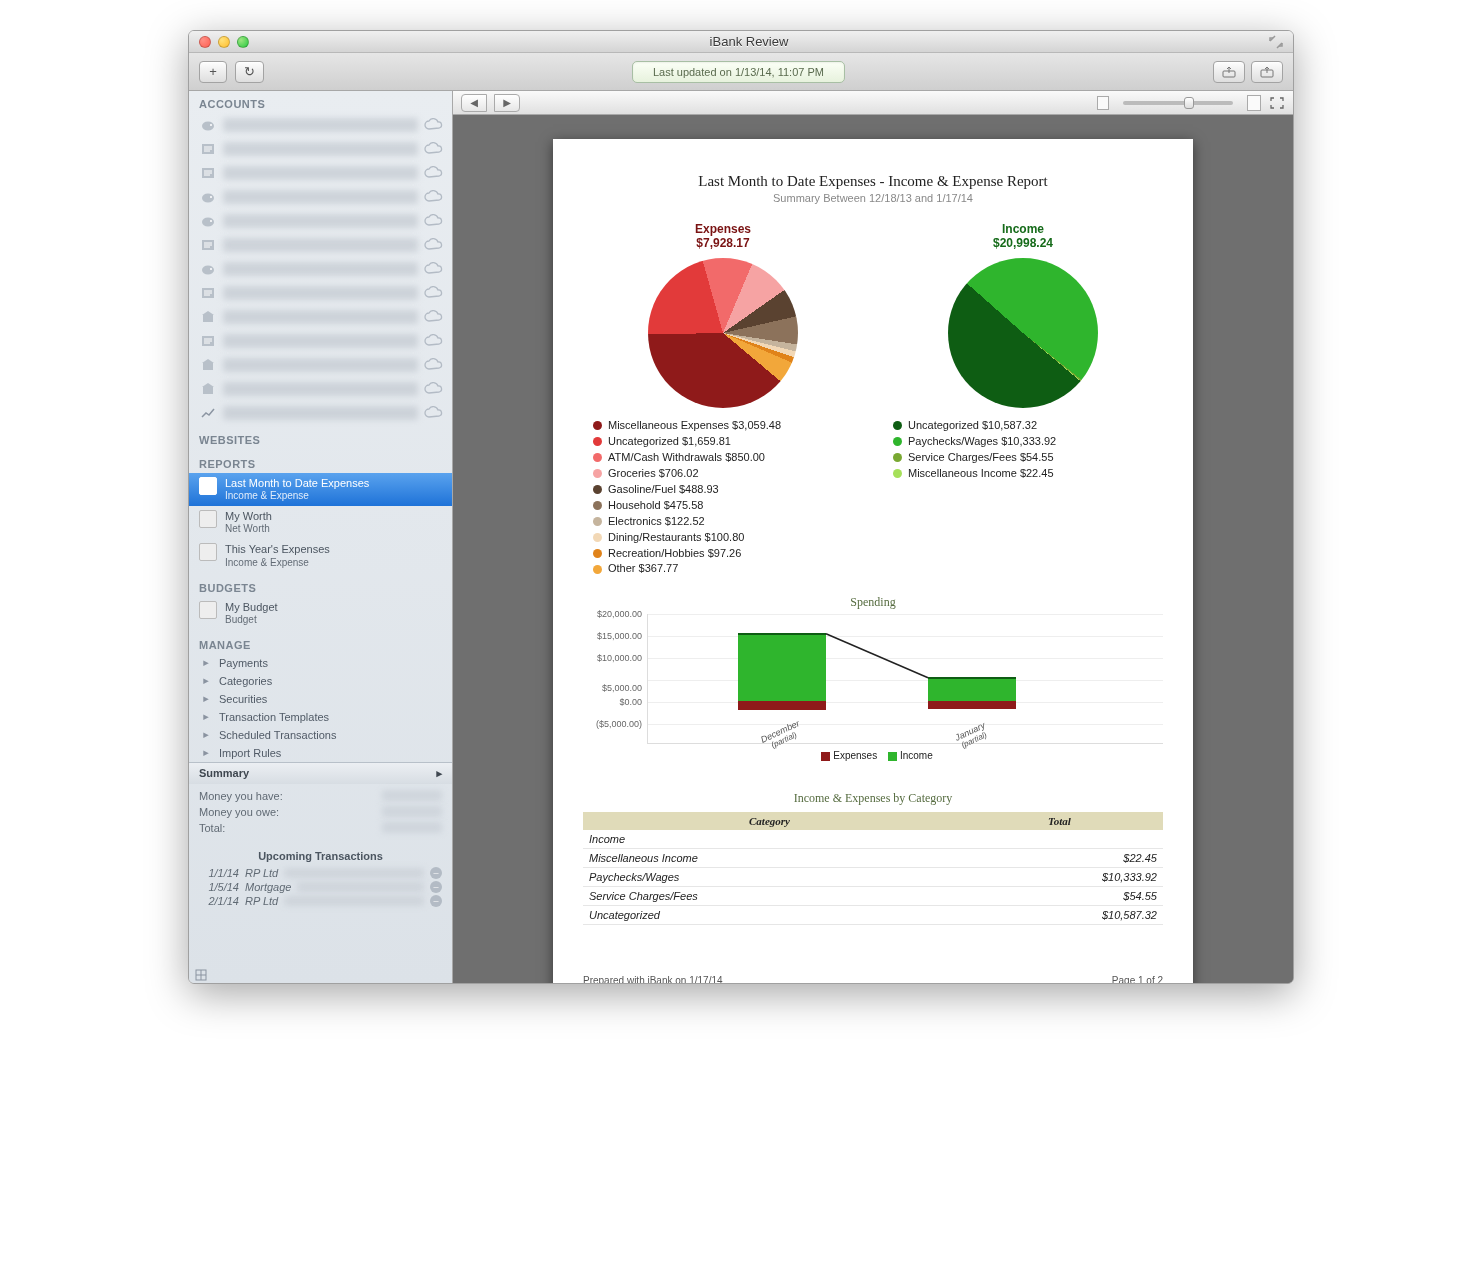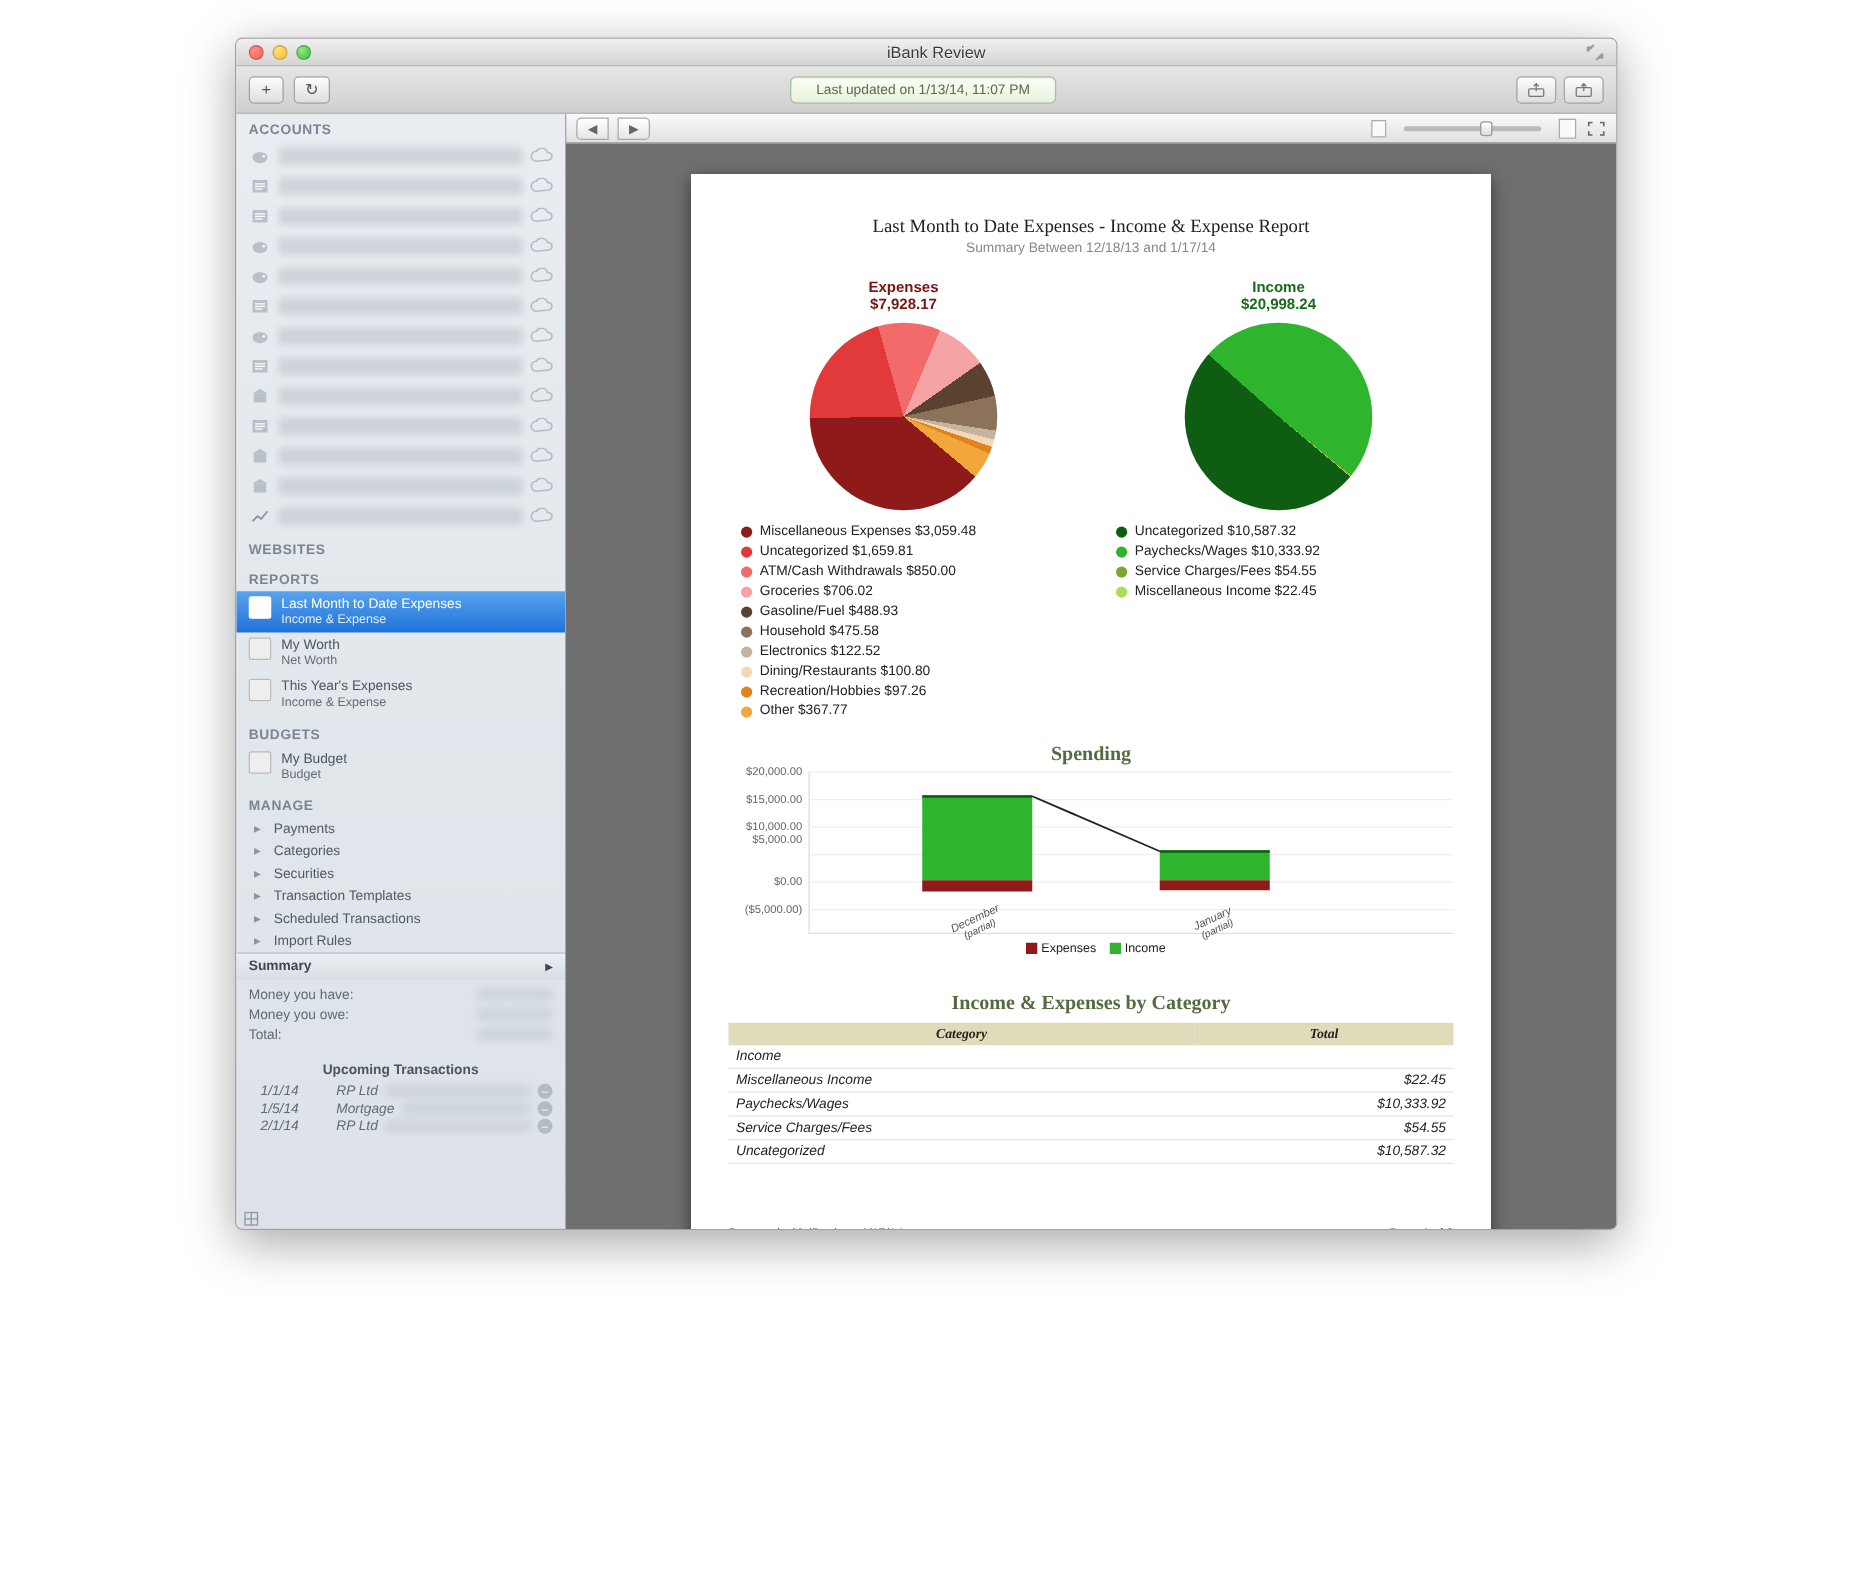--- a/index.html
+++ b/index.html
@@ -122,21 +122,21 @@
   color: #3f4750;
 }
 .summary-block { padding: 4px 10px 6px; color: #505a66; }
 .sum-line { display: flex; justify-content: space-between; padding: 2px 0; }
 .sum-line .k { color: #606a74; }
 .sum-line .v { width: 60px; height: 11px; background: #bfc6ce; filter: blur(3px); opacity: .5; border-radius: 2px; }
 .up-trans { padding: 4px 10px; }
 .up-trans .uhead { font-weight: bold; text-align: center; font-size: 11px; margin: 4px 0; }
 .up-line { display: flex; gap: 6px; align-items: center; font-style: italic; color: #606a74; padding: 1px 0; }
 .up-line .ud { width: 40px; text-align: right; }
-.up-line .un { flex: 0 0 auto; margin-left: 24px; }
+.up-line .un { flex: 0 0 auto; }
 .up-line .ub { flex: 1; height: 10px; background: #c0c6cd; filter: blur(3px); opacity: .5; border-radius: 2px; }
 .up-line .cir { width: 12px; height: 12px; border-radius: 50%; background: #b3bbc5; display: inline-flex; align-items: center; justify-content: center; color: #fff; font-size: 9px; }
 .sb-bottom { margin-top: auto; padding: 2px 6px; color: #8a93a0; }
 
 .main {
   flex: 1;
   display: flex;
   flex-direction: column;
   background: #6f6f6f;
 }
@@ -179,21 +179,21 @@
 .pie-head { text-align: center; font-weight: bold; font-size: 12px; }
 .pie-head.exp { color: #7a1313; }
 .pie-head.inc { color: #166b1a; }
 .pie-head .amt { display: block; font-size: 12px; }
 .pie-wrap { display: flex; justify-content: center; margin: 8px 0 10px; }
 .pie { width: 150px; height: 150px; border-radius: 50%; }
 .legend { font-size: 11px; line-height: 1.45; }
 .legend .lrow { display: flex; align-items: center; gap: 6px; }
 .legend .sw { width: 9px; height: 9px; border-radius: 50%; }
 .spending { margin-top: 18px; }
-.spending .shead, .tbl-head { text-align: center; font-weight: bold; color: #556b3f; font-family: Georgia, serif; font-size: 16px; }
+.spending .shead, .tbl-head { text-align: center; font-weight: normal; color: #556b3f; font-family: Georgia, serif; font-size: 12px; }
 .bar-chart { position: relative; height: 130px; border-left: 1px solid #ddd; border-bottom: 1px solid #ddd; margin: 4px 0 6px 64px; }
 .bar-chart .ytick { position: absolute; left: -70px; width: 64px; text-align: right; font-size: 9px; color: #666; transform: translateY(-50%); }
 .bar-chart .grid { position: absolute; left: 0; right: 0; border-top: 1px solid #eee; }
 .bar-group { position: absolute; bottom: 20px; width: 88px; }
 .bar-stack { position: relative; width: 100%; }
 .bar-seg { width: 100%; }
 .bar-label { position: absolute; bottom: -22px; left: 50%; transform: translateX(-50%) rotate(-25deg); font-size: 9px; color: #555; white-space: nowrap; font-style: italic; text-align:center;}
 .bar-label .pl { display:block; font-size:8px;}
 .b-legend { text-align: center; font-size: 10px; margin-top: 4px; }
 .b-legend .sw2 { display: inline-block; width: 9px; height: 9px; margin: 0 3px 0 8px; vertical-align: middle; }
@@ -659,21 +659,21 @@
           </div>
 
           <div class="spending">
             <div class="shead">Spending</div>
             <div class="bar-chart" id="bar-chart">
                 <div class="grid" style="top: 110px;"></div>
                 <div class="ytick" style="top: 110px;">($5,000.00)</div>
                 <div class="grid" style="top: 88px;"></div>
                 <div class="ytick" style="top: 88px;">$0.00</div>
                 <div class="grid" style="top: 66px;"></div>
-                <div class="ytick" style="top: 54px;">$5,000.00</div>
+                <div class="ytick" style="top: 74px;">$5,000.00</div>
                 <div class="grid" style="top: 44px;"></div>
                 <div class="ytick" style="top: 44px;">$10,000.00</div>
                 <div class="grid" style="top: 22px;"></div>
                 <div class="ytick" style="top: 22px;">$15,000.00</div>
                 <div class="grid" style="top: 0px;"></div>
                 <div class="ytick" style="top: 0px;">$20,000.00</div>
                 <div class="bar-group" style="left: 90px; bottom: 20px;">
       <div class="bar-stack" style="position:absolute;bottom:22px;left:0;">
         <div class="bar-seg" style="height:68.19999999999999px;background:#2fb52d;border-top:2px solid #0e5d13;position:absolute;bottom:0;width:100%"></div>
       </div>

